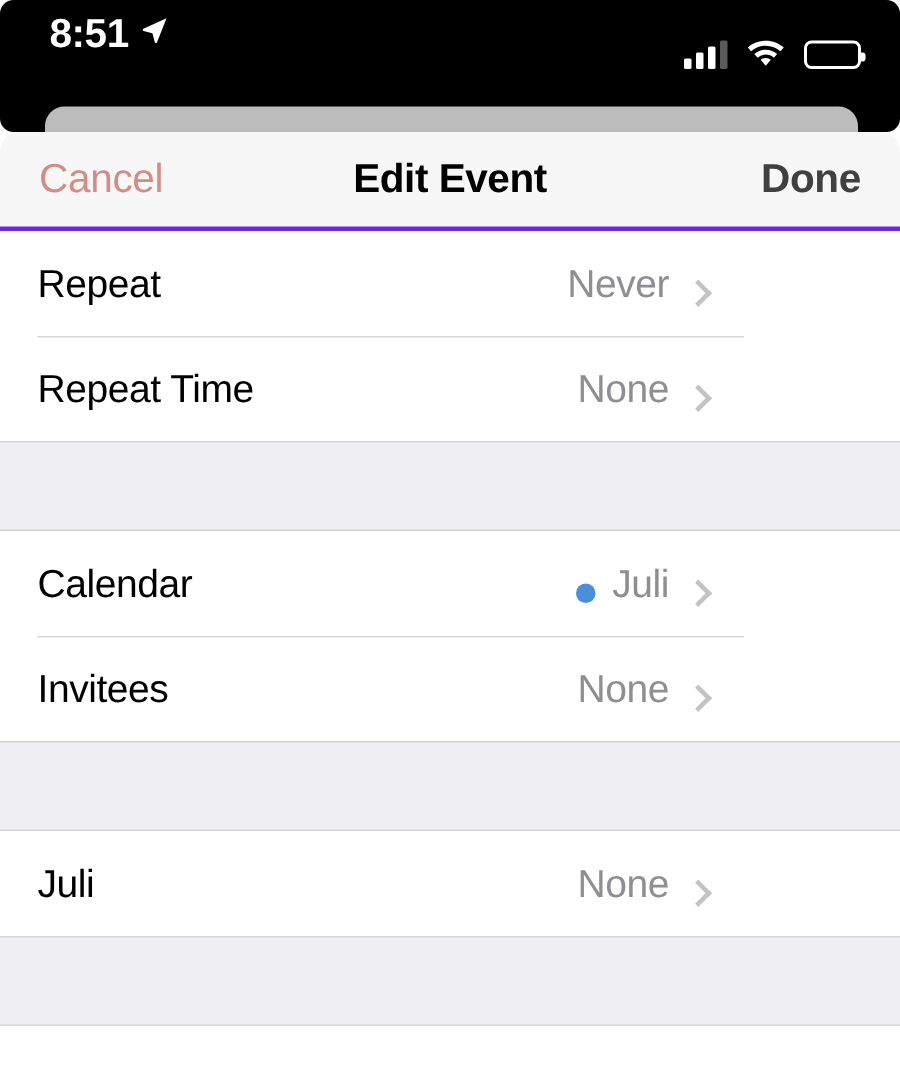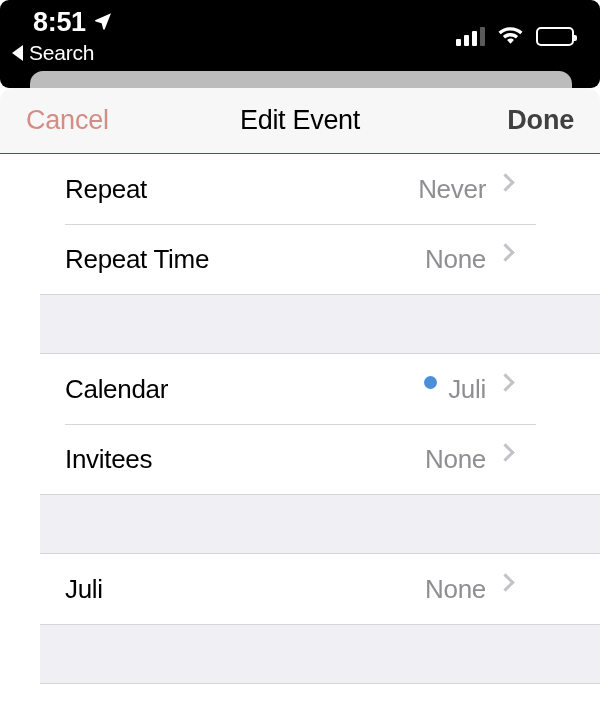--- a/index.html
+++ b/index.html
@@ -152,21 +152,21 @@
     z-index: 7;
     overflow: hidden;
   }
 
   
   #nav-bar {
     position: relative;
     width: 600px;
     height: 66px;
     background: #f7f7f7;
-    border-bottom: 1px solid #6d28d9;
+    border-bottom: 3px solid #6d28d9;
     display: flex;
     align-items: center;
     justify-content: space-between;
     padding: 0 26px;
   }
 
   .nav-btn {
     font-size: 27px;
     font-weight: 400;
     line-height: 1;
@@ -179,29 +179,29 @@
   }
 
   #cancel-button { color: #d38d85; }
   #done-button { color: #d2564b; font-weight: 700; }
 
   #nav-title {
     position: absolute;
     left: 0; right: 0;
     text-align: center;
     font-size: 27px;
-    font-weight: 400;
+    font-weight: 700;
     color: #000000;
     letter-spacing: -0.3px;
     line-height: 1;
     pointer-events: none;
   }
 
   
-  #list { width: 496px; margin-left: 40px; }
+  #list { width: 496px; }
 
   .section { background: #ffffff; }
 
   .row {
     position: relative;
     height: 70px;
     display: flex;
     align-items: center;
     justify-content: space-between;
     padding: 0 22px 0 25px;
@@ -222,21 +222,21 @@
   .row-label {
     font-size: 26px;
     font-weight: 400;
     color: #000000;
     letter-spacing: -0.3px;
     line-height: 1;
   }
 
   .row-right {
     display: flex;
-    align-items: flex-start;
+    align-items: flex-end;
     gap: 11px;
   }
 
   .cal-dot {
     width: 13px;
     height: 13px;
     border-radius: 50%;
     display: block;
   }
 
@@ -278,24 +278,20 @@
 
     <div class="sb-time-row">
       <span class="sb-time">8:51</span>
       <span class="loc-arrow">
         <svg width="20" height="20" viewBox="0 0 20 20" aria-hidden="true">
           <path d="M18 2.2 L2.6 9.1 C1.9 9.4 2 10.4 2.7 10.6 L8.6 12.2 L10.2 18.1 C10.4 18.8 11.4 18.9 11.7 18.2 Z" fill="#ffffff"></path>
         </svg>
       </span>
     </div>
 
-    <div class="sb-back-row">
-      <span class="back-tri"></span>
-      <span class="sb-back-label">Search</span>
-    </div>
 
     <div class="sb-right">
       <span class="signal-bars">
         <i></i>
           <i></i>
           <i></i>
           <i></i>
       </span>
       <span>
         <svg width="27" height="20" viewBox="0 0 27 20" aria-hidden="true">

